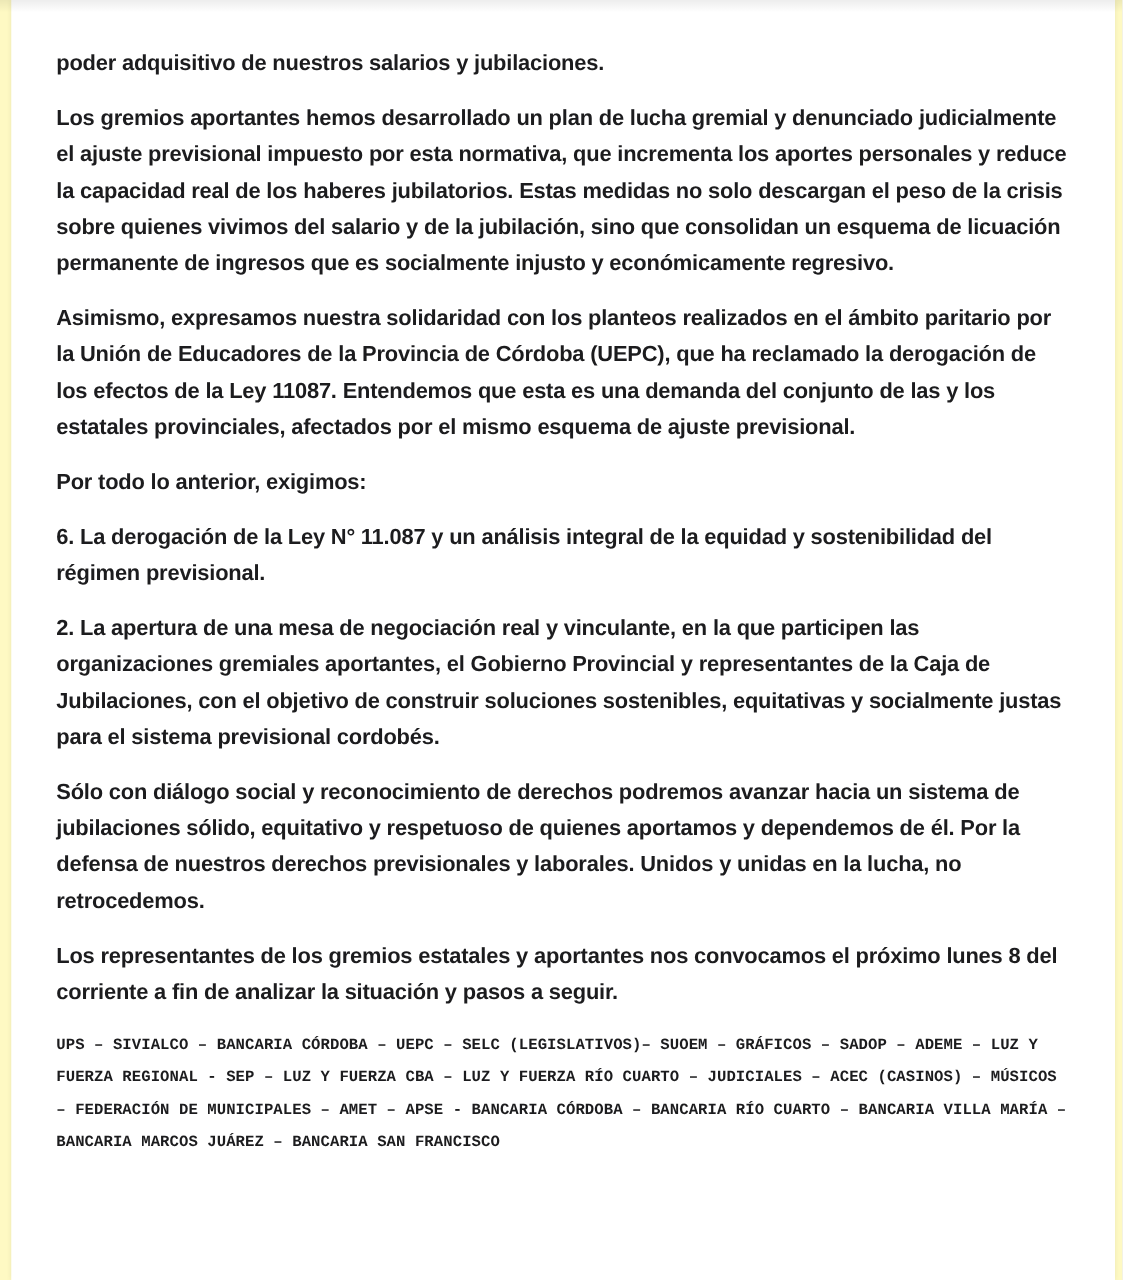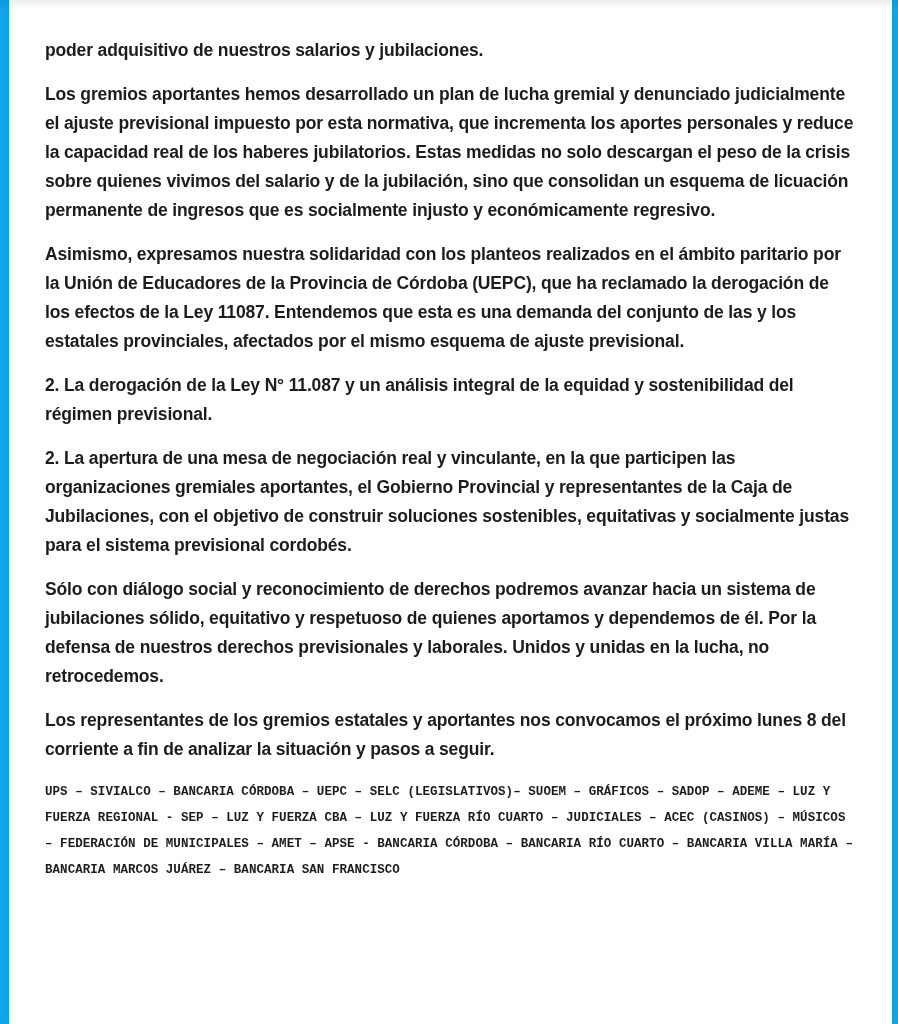--- a/index.html
+++ b/index.html
@@ -5,21 +5,21 @@
   html, body {
     margin: 0;
     padding: 0;
     background: #e9e9e9;
   }
   .viewport {
     position: relative;
     width: 898px;
     height: 1024px;
     overflow: hidden;
-    background: #0ea5e9;
+    background: #fef9c3;
   }
   .page {
     position: absolute;
     left: 9px;
     top: 0;
     right: 6px;
     bottom: 0;
     background: #ffffff;
     box-shadow: 0 0 4px rgba(0,0,0,0.08);
   }
@@ -56,21 +56,22 @@
 </style>
 </head>
 <body>
 
 <div class="viewport">
   <div class="page">
     <div class="content">
       <p class="body">poder adquisitivo de nuestros salarios y jubilaciones.</p>
       <p class="body">Los gremios aportantes hemos desarrollado un plan de lucha gremial y denunciado judicialmente el ajuste previsional impuesto por esta normativa, que incrementa los aportes personales y reduce la capacidad real de los haberes jubilatorios. Estas medidas no solo descargan el peso de la crisis sobre quienes vivimos del salario y de la jubilación, sino que consolidan un esquema de licuación permanente de ingresos que es socialmente injusto y económicamente regresivo.</p>
       <p class="body">Asimismo, expresamos nuestra solidaridad con los planteos realizados en el ámbito paritario por la Unión de Educadores de la Provincia de Córdoba (UEPC), que ha reclamado la derogación de los efectos de la Ley 11087. Entendemos que esta es una demanda del conjunto de las y los estatales provinciales, afectados por el mismo esquema de ajuste previsional.</p>
-      <p class="body">2. La derogación de la Ley N° 11.087 y un análisis integral de la equidad y sostenibilidad del régimen previsional.</p>
+      <p class="body">Por todo lo anterior, exigimos:</p>
+      <p class="body">6. La derogación de la Ley N° 11.087 y un análisis integral de la equidad y sostenibilidad del régimen previsional.</p>
       <p class="body">2. La apertura de una mesa de negociación real y vinculante, en la que participen las organizaciones gremiales aportantes, el Gobierno Provincial y representantes de la Caja de Jubilaciones, con el objetivo de construir soluciones sostenibles, equitativas y socialmente justas para el sistema previsional cordobés.</p>
       <p class="body">Sólo con diálogo social y reconocimiento de derechos podremos avanzar hacia un sistema de jubilaciones sólido, equitativo y respetuoso de quienes aportamos y dependemos de él. Por la defensa de nuestros derechos previsionales y laborales. Unidos y unidas en la lucha, no retrocedemos.</p>
       <p class="body">Los representantes de los gremios estatales y aportantes nos convocamos el próximo lunes 8 del corriente a fin de analizar la situación y pasos a seguir.</p>
       <p class="signatories">UPS – SIVIALCO – BANCARIA CÓRDOBA – UEPC – SELC (LEGISLATIVOS)– SUOEM – GRÁFICOS – SADOP – ADEME – LUZ Y FUERZA REGIONAL - SEP – LUZ Y FUERZA CBA – LUZ Y FUERZA RÍO CUARTO – JUDICIALES – ACEC (CASINOS) – MÚSICOS – FEDERACIÓN DE MUNICIPALES – AMET – APSE - BANCARIA CÓRDOBA – BANCARIA RÍO CUARTO – BANCARIA VILLA MARÍA – BANCARIA MARCOS JUÁREZ – BANCARIA SAN FRANCISCO</p>
     </div>
   </div>
   <div class="top-shade"></div>
 </div>
 
 </body></html>

